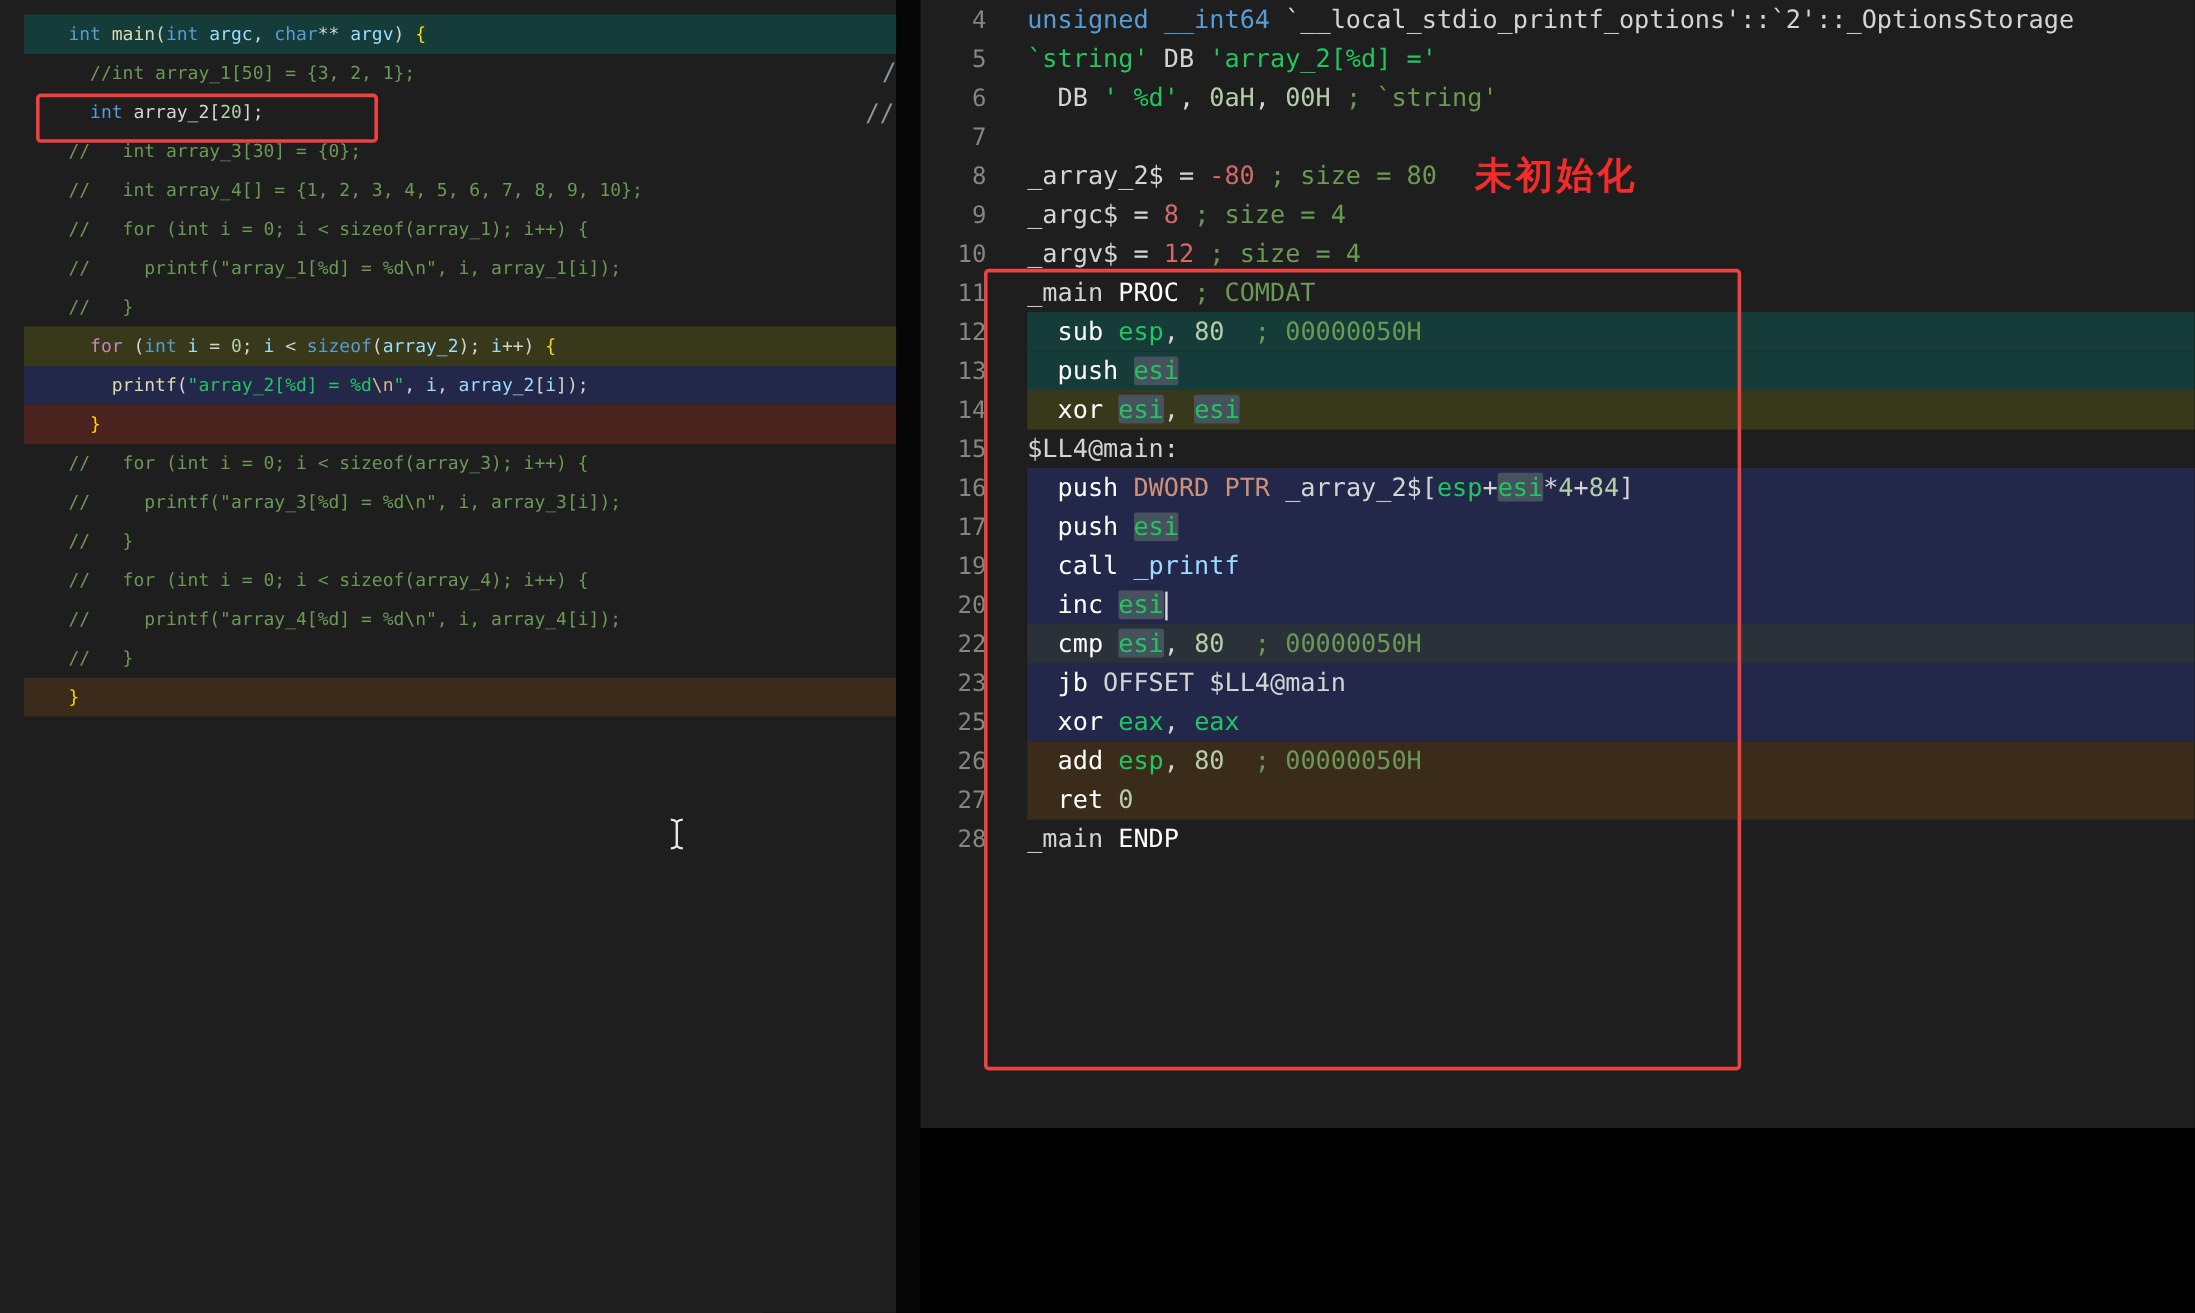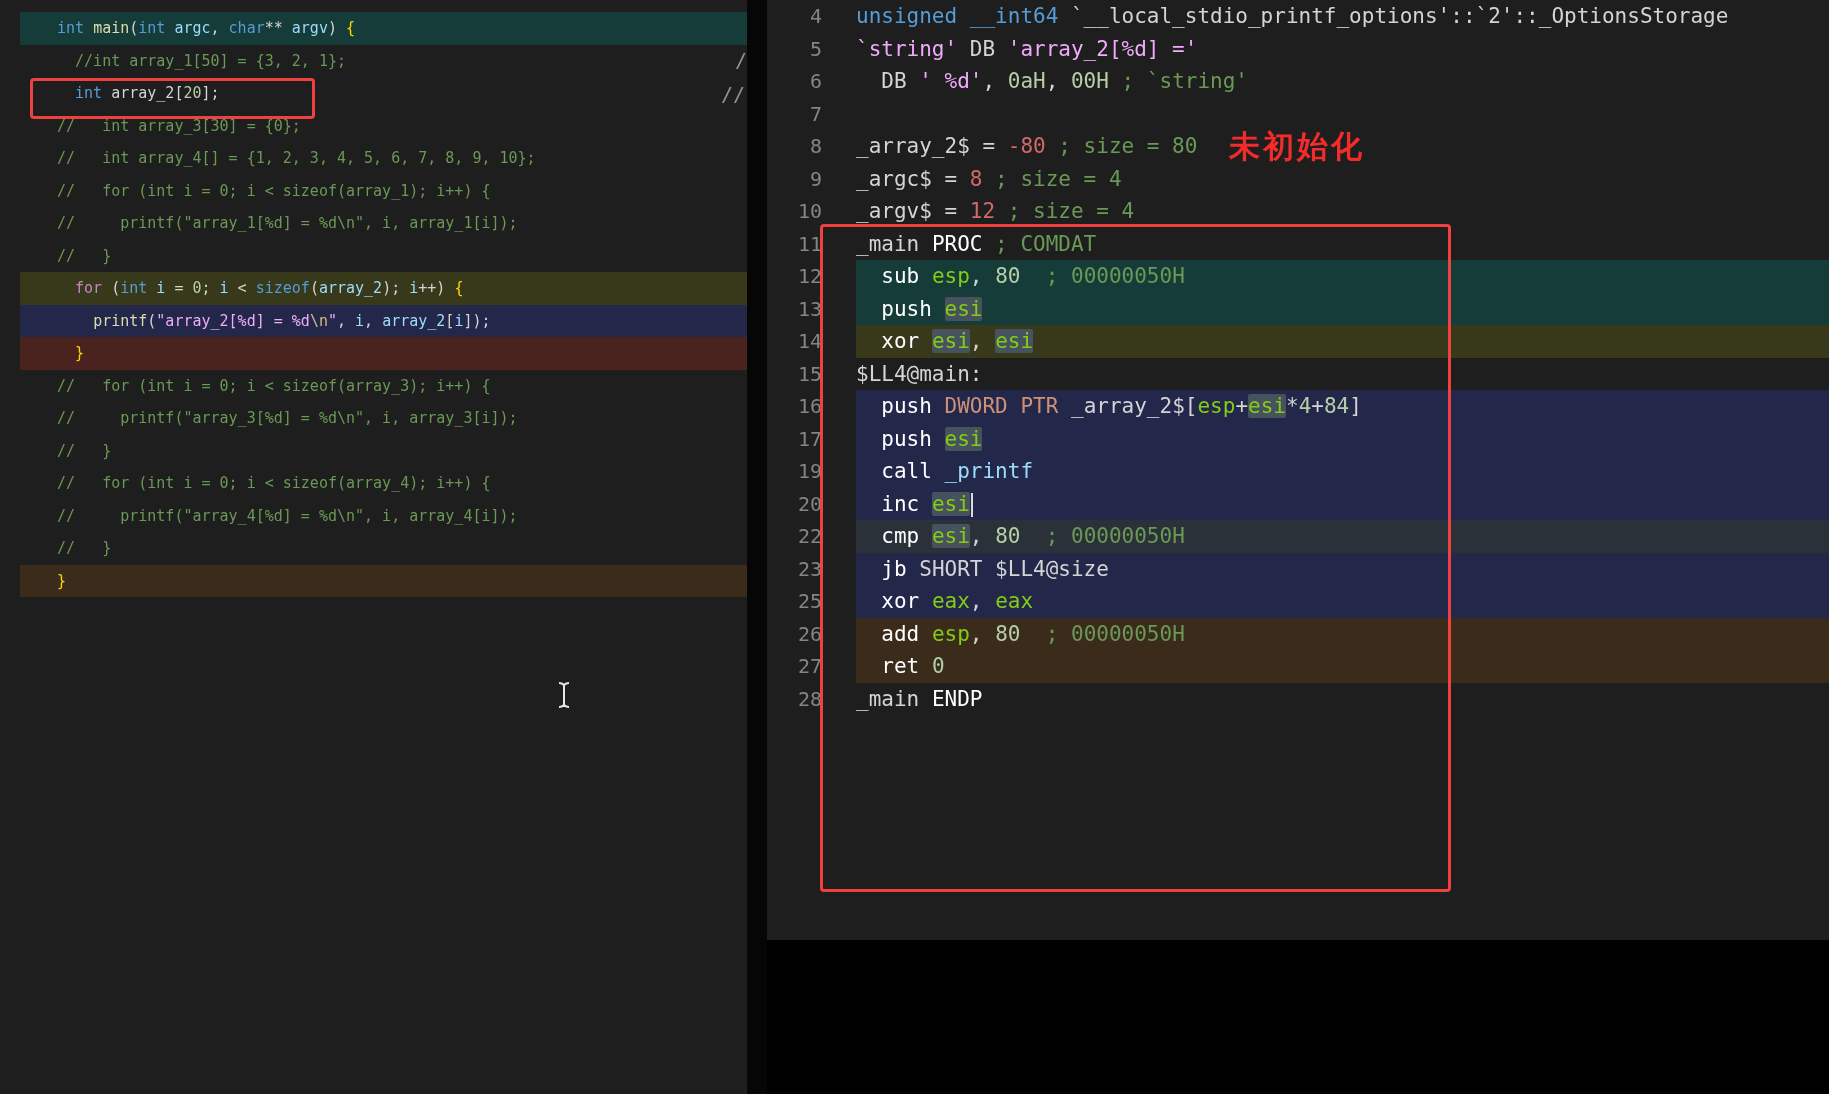--- a/index.html
+++ b/index.html
@@ -31,27 +31,27 @@
   #asm-lines .code-line{display:flex;height:32.5px;line-height:32.5px;font-size:21px}
   .line-num{width:55px;flex:none;text-align:right;color:#858585;font-size:20px}
   .line-content{flex:1;margin-left:34px;white-space:pre;color:#d4d4d4}
 
   
   .t-kw{color:#569cd6}
   .t-ctrl{color:#c586c0}
   .t-fn{color:#dcdcaa}
   .t-var{color:#9cdcfe}
   .t-num{color:#b5cea8}
-  .t-str{color:#f0abfc}
+  .t-str{color:#22c55e}
   .t-esc{color:#d7ba7d}
   .t-cmt{color:#6a9955}
   .t-pln{color:#d4d4d4}
   .t-brk{color:#ffd700}
   .t-ins{color:#ffffff}
-  .t-reg{color:#84cc16}
+  .t-reg{color:#22c55e}
   .t-dir{color:#ce9178}
   .t-rednum{color:#d16969}
   .t-hl{background:#46525e;border-radius:2px}
 
   
   .bg-teal{background:#153c38}
   .bg-olive{background:#38391b}
   .bg-navy{background:#23284b}
   .bg-maroon{background:#4a231f}
   .bg-brown{background:#3a2b1b}
@@ -183,21 +183,21 @@
       <div class="code-line">
         <span class="line-num">20</span>
         <span class="line-content bg-navy"><span class="t-pln">  </span><span class="t-ins">inc</span><span class="t-pln"> </span><span class="t-reg t-hl">esi</span><span class="caret"></span></span>
       </div>
       <div class="code-line">
         <span class="line-num">22</span>
         <span class="line-content bg-slate"><span class="t-pln">  </span><span class="t-ins">cmp</span><span class="t-pln"> </span><span class="t-reg t-hl">esi</span><span class="t-pln">, </span><span class="t-num">80</span><span class="t-pln">  </span><span class="t-cmt">; 00000050H</span></span>
       </div>
       <div class="code-line">
         <span class="line-num">23</span>
-        <span class="line-content bg-navy"><span class="t-pln">  </span><span class="t-ins">jb</span><span class="t-pln"> </span><span class="t-pln">SHORT $LL4@size</span></span>
+        <span class="line-content bg-navy"><span class="t-pln">  </span><span class="t-ins">jb</span><span class="t-pln"> </span><span class="t-pln">OFFSET $LL4@main</span></span>
       </div>
       <div class="code-line">
         <span class="line-num">25</span>
         <span class="line-content bg-navy"><span class="t-pln">  </span><span class="t-ins">xor</span><span class="t-pln"> </span><span class="t-reg">eax</span><span class="t-pln">, </span><span class="t-reg">eax</span></span>
       </div>
       <div class="code-line">
         <span class="line-num">26</span>
         <span class="line-content bg-brown"><span class="t-pln">  </span><span class="t-ins">add</span><span class="t-pln"> </span><span class="t-reg">esp</span><span class="t-pln">, </span><span class="t-num">80</span><span class="t-pln">  </span><span class="t-cmt">; 00000050H</span></span>
       </div>
       <div class="code-line">

